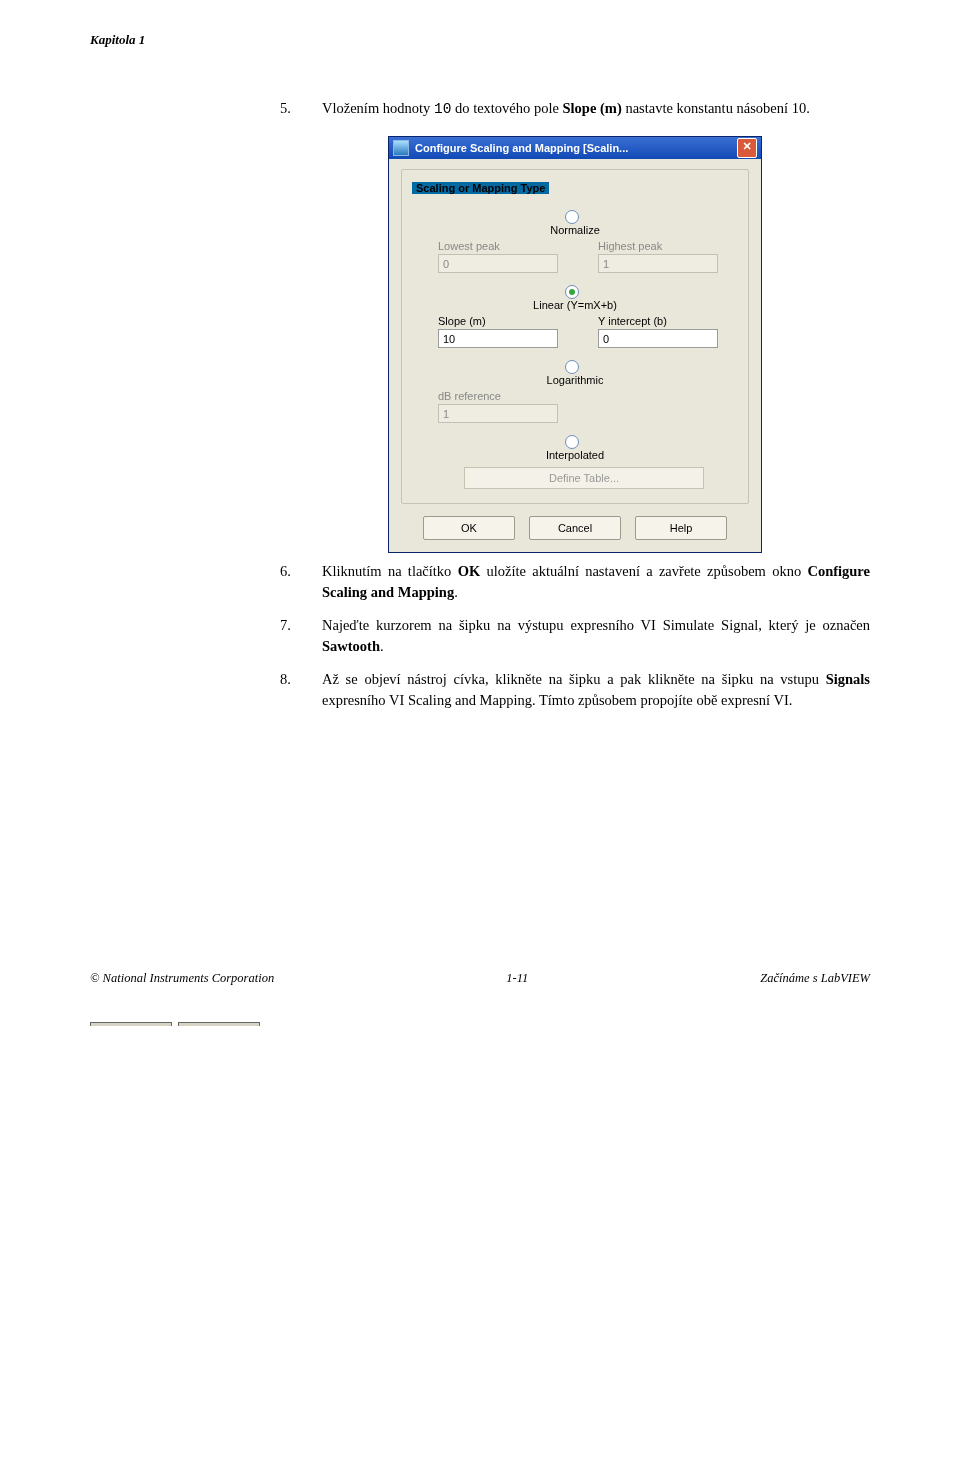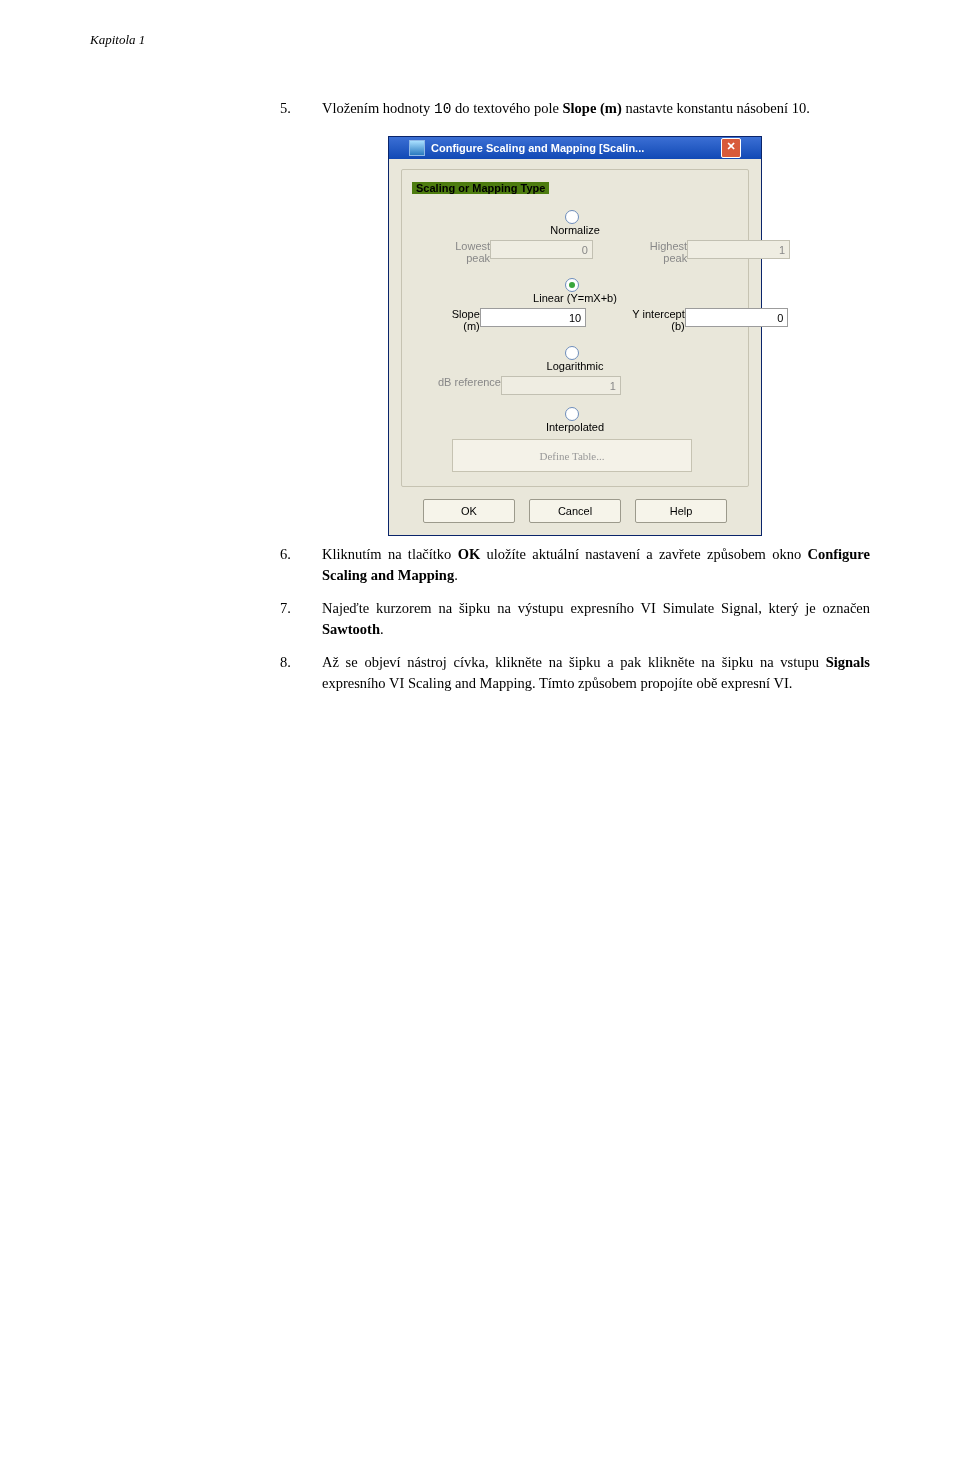--- a/index.html
+++ b/index.html
@@ -11,21 +11,21 @@
     width: 960px;
   }
   .page {
     width: 960px;
     padding: 32px 90px 40px 90px;
     box-sizing: border-box;
   }
   .header-row {
     display: flex;
     font-style: italic;
-    font-weight: normal;
+    font-weight: bold;
     font-size: 13px;
     margin-bottom: 50px;
   }
   .header-left { width: 140px; }
   .header-right { flex: 1; }
   .content {
     padding-left: 190px;
   }
   .step {
     display: flex;
@@ -53,21 +53,21 @@
     font-family: Tahoma, Arial, sans-serif;
     font-size: 11px;
     color: #000;
   }
   .dlg-titlebar {
     height: 22px;
     background: linear-gradient(#3b6fd4, #1149b5);
     color: #fff;
     display: flex;
     align-items: center;
-    padding: 0 20px;
+    padding: 0 4px;
     font-weight: bold;
   }
   .dlg-titlebar .ti-icon {
     width: 14px; height: 14px;
     background: linear-gradient(#a8dfff,#2a7abf);
     margin-right: 6px;
     border: 1px solid #8fb8e6;
   }
   .dlg-titlebar .spacer { flex: 1; }
   .dlg-close {
@@ -87,48 +87,48 @@
     border: 1px solid #c6c3b2;
     border-radius: 2px;
     padding: 12px 12px 14px 12px;
     background: #ecead e;
     background: #e9e7da;
     margin-bottom: 10px;
   }
   .group-title {
     font-weight: bold;
     margin: -20px 0 10px -2px;
-    background: #4d7c0f;
+    background: #0369a1;
     display: inline-block;
     padding: 0 4px;
     font-size: 11px;
   }
   .radio-row {
     display: flex;
     align-items: center;
     margin: 6px 0 4px 0;
     flex-direction: column;
   }
   .radio {
     width: 12px; height: 12px; border: 1px solid #6d8dbb; border-radius: 50%;
     margin-right: 6px; background: #fff; display: inline-flex; align-items: center; justify-content: center;
   }
   .radio.sel::after { content: ""; width: 6px; height: 6px; background: #39a63b; border-radius: 50%; display: block; }
   .subgrid { display: flex; gap: 40px; margin: 4px 0 12px 24px; }
-  .subcol { display: flex; flex-direction: row; text-align: right; }
+  .subcol { display: flex; flex-direction: column; }
   .sublabel { color: #888; font-size: 11px; margin-bottom: 2px; }
   .ibox {
     width: 120px; height: 19px; border: 1px solid #9c9c9c; background: #fff;
     padding: 1px 4px; font-size: 11px; box-sizing: border-box; line-height: 16px;
   }
   .ibox.dis { background: #efede2; color: #888; border-color: #c2c0b2; }
   .define-btn {
-    width: 240px; height: 33px; margin: 6px auto 0 38px; display: block;
+    width: 240px; height: 22px; margin: 6px auto 0 50px; display: block;
     background: #f4f2e8; border: 1px solid #c6c3b2; color: #999;
-    font-family: Liberation Serif, serif; font-size: 11px;
+    font-family: Liberation Sans, sans-serif; font-size: 11px;
   }
   .btn-row { display: flex; justify-content: center; gap: 14px; margin-top: 12px; }
   .w-btn {
     width: 92px; height: 24px; background: #f6f4ea; border: 1px solid #9c9a8c;
     border-radius: 2px; font-family: Tahoma, Arial, sans-serif; font-size: 11px;
   }
   .sidefig {
     position: absolute;
     left: 90px;
     width: 170px;
@@ -296,14 +296,19 @@
 
   <div class="content">
     <div class="step">
       <div class="step-num">8.</div>
       <div class="step-body">
         <span>Až se objeví nástroj cívka, klikněte na šipku a pak klikněte na šipku na vstupu </span><b>Signals</b><span> expresního VI Scaling and Mapping. Tímto způsobem propojíte obě expresní VI.</span>
       </div>
     </div>
   </div>
 
+  <div class="footer">
+    <span>© National Instruments Corporation</span>
+    <span>1-11</span>
+    <span>Začínáme s LabVIEW</span>
+  </div>
 
 </div>
 
 </body></html>

